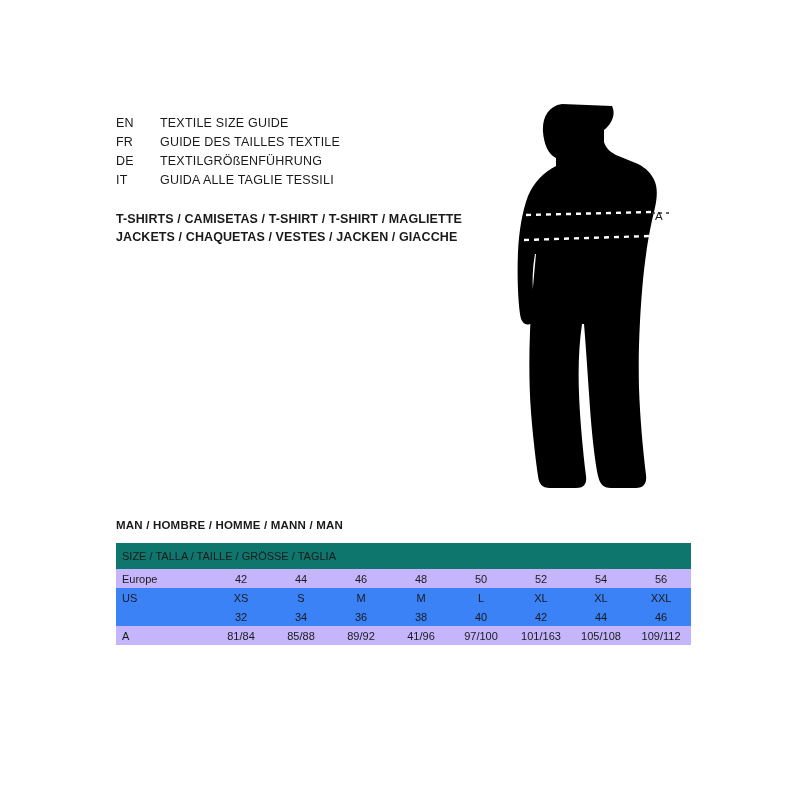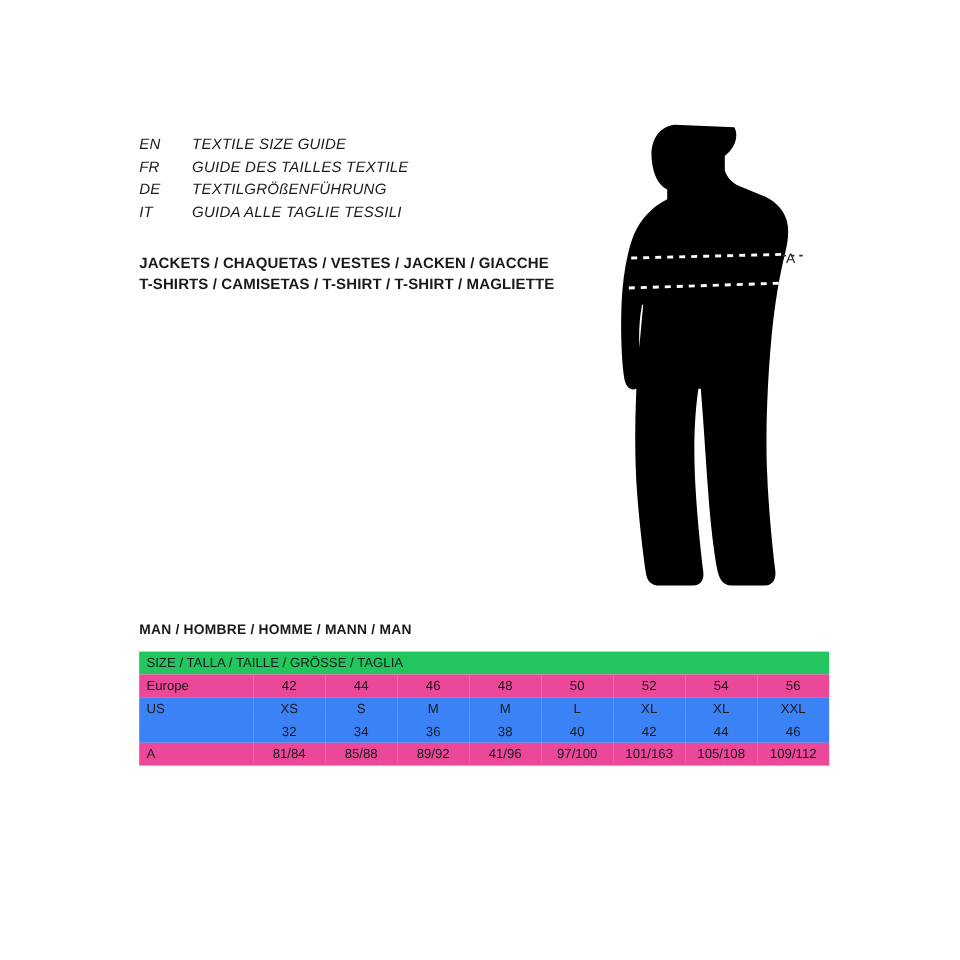--- a/index.html
+++ b/index.html
@@ -23,23 +23,22 @@
 
   
   .lang-block {
     position: absolute;
     left: 116px;
     top: 113px;
     width: 360px;
   }
   .lang-row {
     display: flex;
-    align-items: flex-start;
+    align-items: center;
     height: 19px;
-    font-style: italic;
   }
   .lang-code {
     width: 44px;
     font-size: 12.5px;
     letter-spacing: 0.2px;
     color: #1a1a1a;
   }
   .lang-text {
     font-size: 12.5px;
     letter-spacing: 0.2px;
@@ -105,28 +104,28 @@
     padding: 0;
     text-align: center;
     vertical-align: middle;
   }
   table.size-table td.rowlabel {
     text-align: left;
     padding-left: 6px;
     width: 95px;
   }
   tr.header-row td {
-    background: #22c55e;
+    background: #0f766e;
     font-weight: normal;
     text-align: left;
     padding-left: 6px;
-    height: 19px;
+    height: 26px;
   }
   tr.band-light td { background: #3b82f6; }
-  tr.band-white td { background: #ec4899; }
+  tr.band-white td { background: #c4b5fd; }
 
   .footnote {
     position: absolute;
     left: 116px;
     top: 650px;
     font-size: 11px;
     color: #1a1a1a;
     letter-spacing: 0.2px;
   }
 </style>
@@ -148,22 +147,22 @@
       <span class="lang-code">DE</span>
       <span class="lang-text">TEXTILGRÖßENFÜHRUNG</span>
     </div>
     <div class="lang-row">
       <span class="lang-code">IT</span>
       <span class="lang-text">GUIDA ALLE TAGLIE TESSILI</span>
     </div>
   </div>
 
   <div class="garment-lines">
+    <div class="garment-line">T-SHIRTS / CAMISETAS / T-SHIRT / T-SHIRT / MAGLIETTE</div>
     <div class="garment-line">JACKETS / CHAQUETAS / VESTES / JACKEN / GIACCHE</div>
-    <div class="garment-line">T-SHIRTS / CAMISETAS / T-SHIRT / T-SHIRT / MAGLIETTE</div>
   </div>
 
   <div class="figure-wrap">
     <svg width="220" height="400" viewBox="0 0 220 400">
 
       <path d="M62 4 C 48 6 42 18 43 32 C 44 44 48 54 56 58 L 56 66 C 44 72 34 82 28 96
                C 22 112 19 132 18 152 C 17 176 18 200 20 214 C 21 222 25 226 30 224
                C 34 222 35 215 34 206 C 32 188 32 170 35 154 L 36 154
                C 34 176 31 206 30 232 C 29 258 29 286 31 312 C 33 338 36 362 38 376
                C 39 384 42 388 50 388 L 76 388 C 84 388 87 384 86 376

